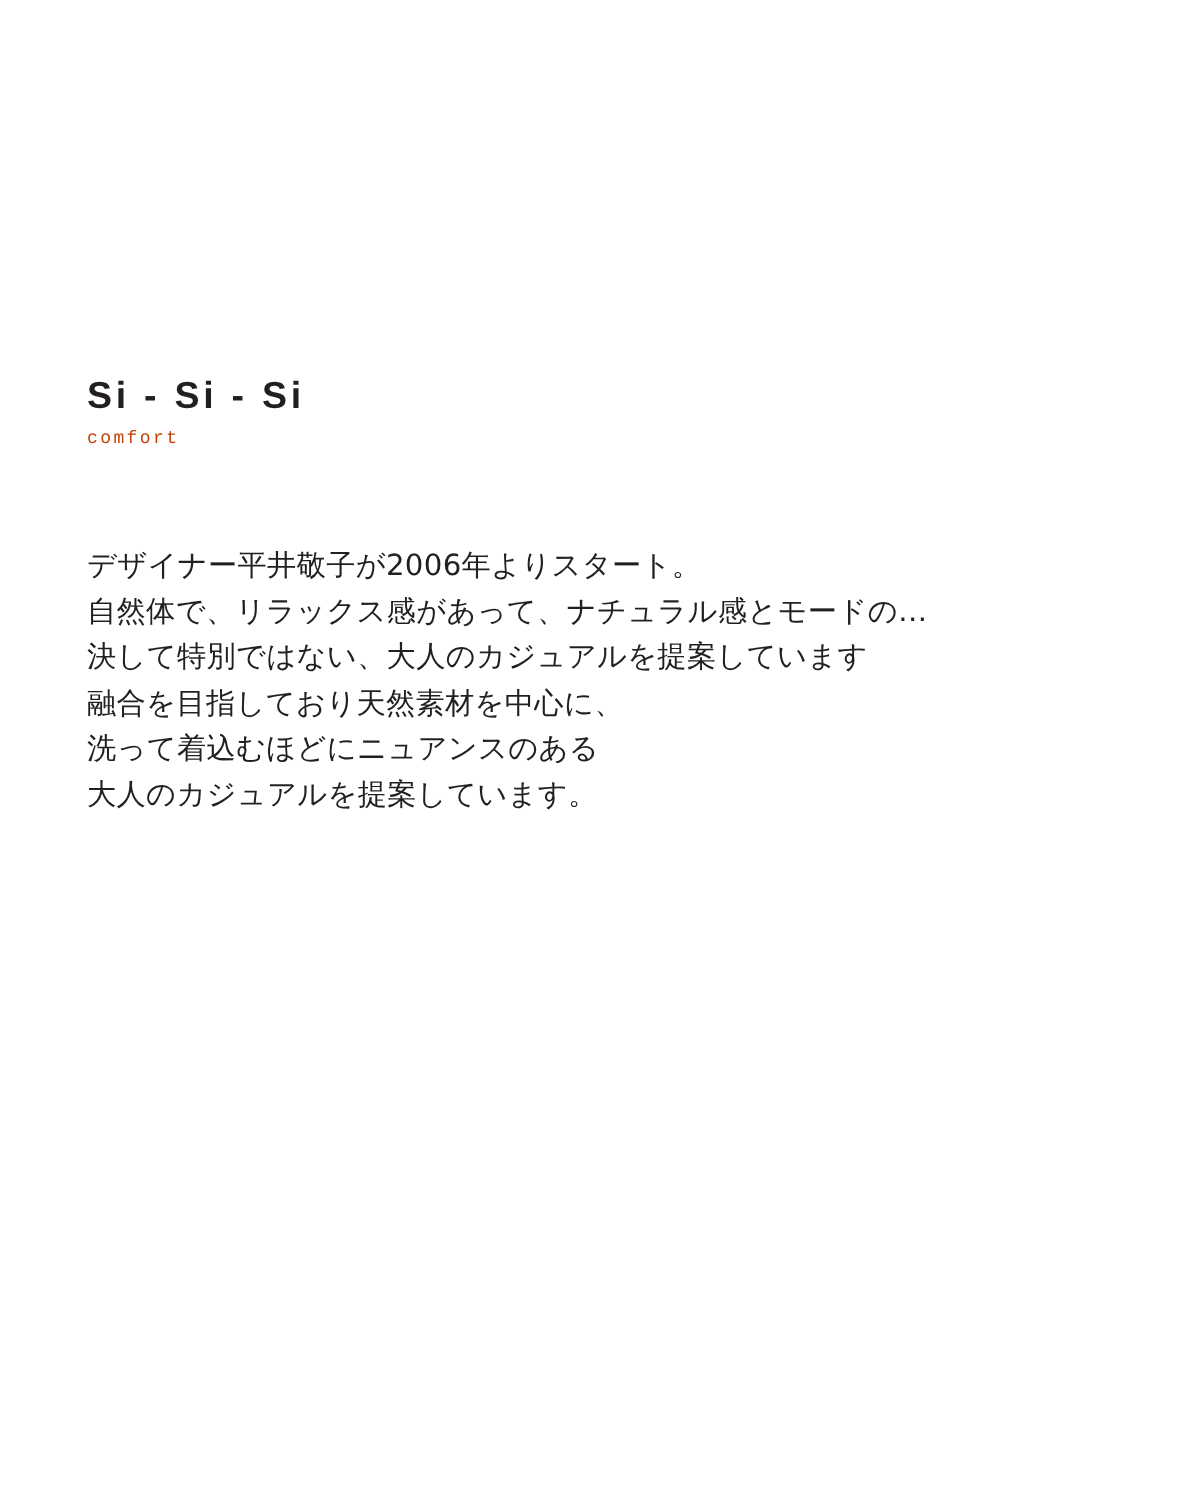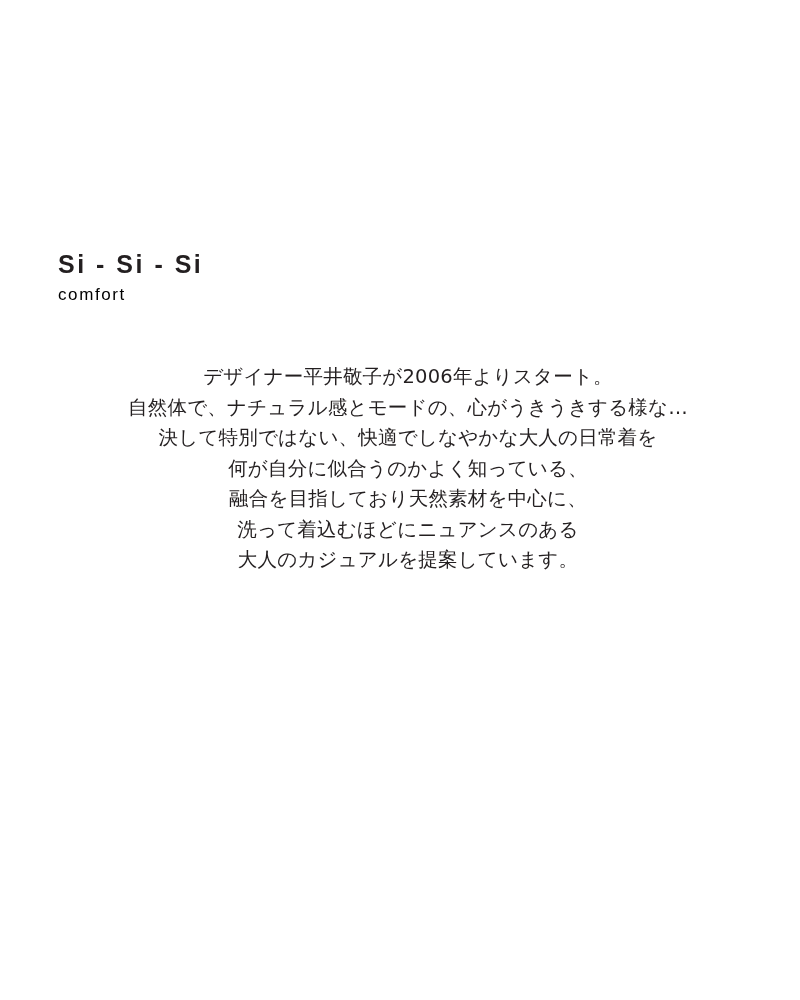--- a/index.html
+++ b/index.html
@@ -30,58 +30,56 @@
     font-family: "Liberation Sans", sans-serif;
     font-size: 25px;
     font-weight: 700;
     letter-spacing: 2.5px;
     color: #231f20;
     line-height: 1.1;
     white-space: nowrap;
   }
   .brand-sub {
     margin-top: 7px;
-    font-family: Liberation Sans, sans-serif;
-    font-size: 17px;
+    font-family: Liberation Mono, monospace;
+    font-size: 12px;
     font-weight: 400;
     letter-spacing: 1.6px;
-    color: #000000;
+    color: #c2410c;
     line-height: 1.1;
     white-space: nowrap;
   }
   .body-block {
     position: absolute;
     left: 58px;
     top: 362px;
     width: 700px;
   }
   .body-line {
     font-family: "DejaVu Sans", "Liberation Sans", sans-serif;
     font-size: 19.5px;
     font-weight: 400;
     color: #231f20;
     line-height: 30.5px;
     letter-spacing: 0.2px;
     white-space: nowrap;
-    text-align: center;
   }
 </style>
 </head>
 <body>
 
 <div class="page">
 
   <div class="brand-block">
     <div class="brand-name">Si - Si - Si</div>
     <div class="brand-sub">comfort</div>
   </div>
 
   <div class="body-block">
     <div class="body-line">デザイナー平井敬子が2006年よりスタート。</div>
-    <div class="body-line">自然体で、ナチュラル感とモードの、心がうきうきする様な…</div>
-    <div class="body-line">決して特別ではない、快適でしなやかな大人の日常着を</div>
-    <div class="body-line">何が自分に似合うのかよく知っている、</div>
+    <div class="body-line">自然体で、リラックス感があって、ナチュラル感とモードの…</div>
+    <div class="body-line">決して特別ではない、大人のカジュアルを提案しています</div>
     <div class="body-line">融合を目指しており天然素材を中心に、</div>
     <div class="body-line">洗って着込むほどにニュアンスのある</div>
     <div class="body-line">大人のカジュアルを提案しています。</div>
   </div>
 
 </div>
 
 </body></html>

